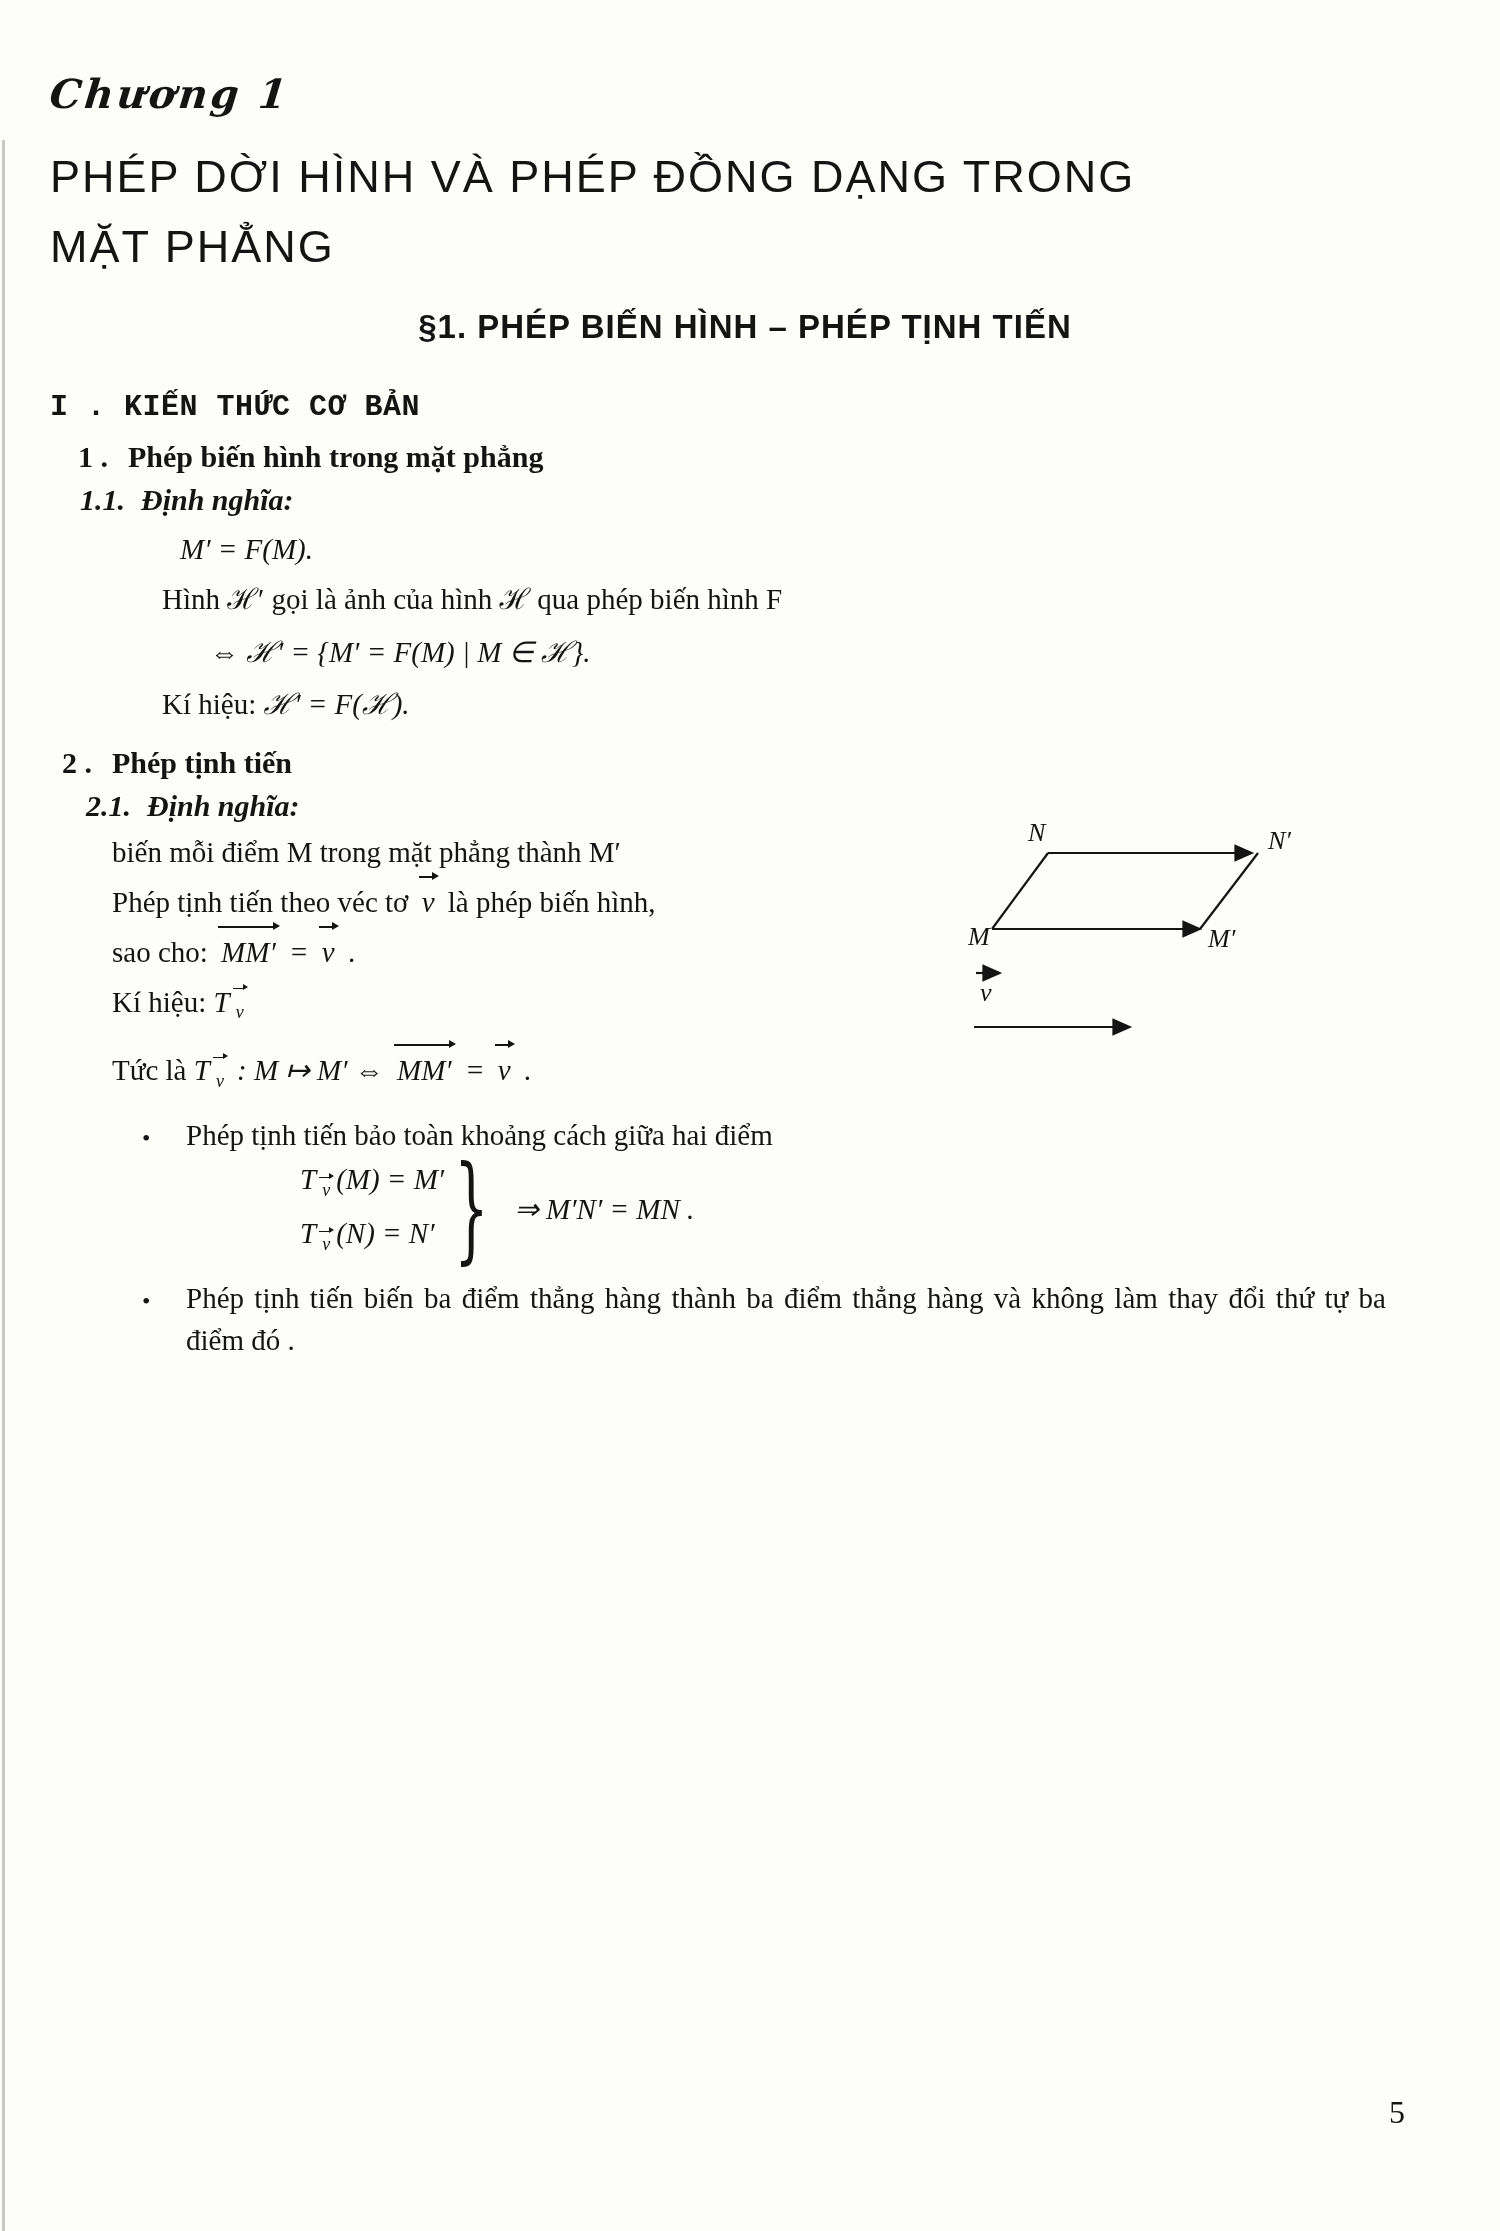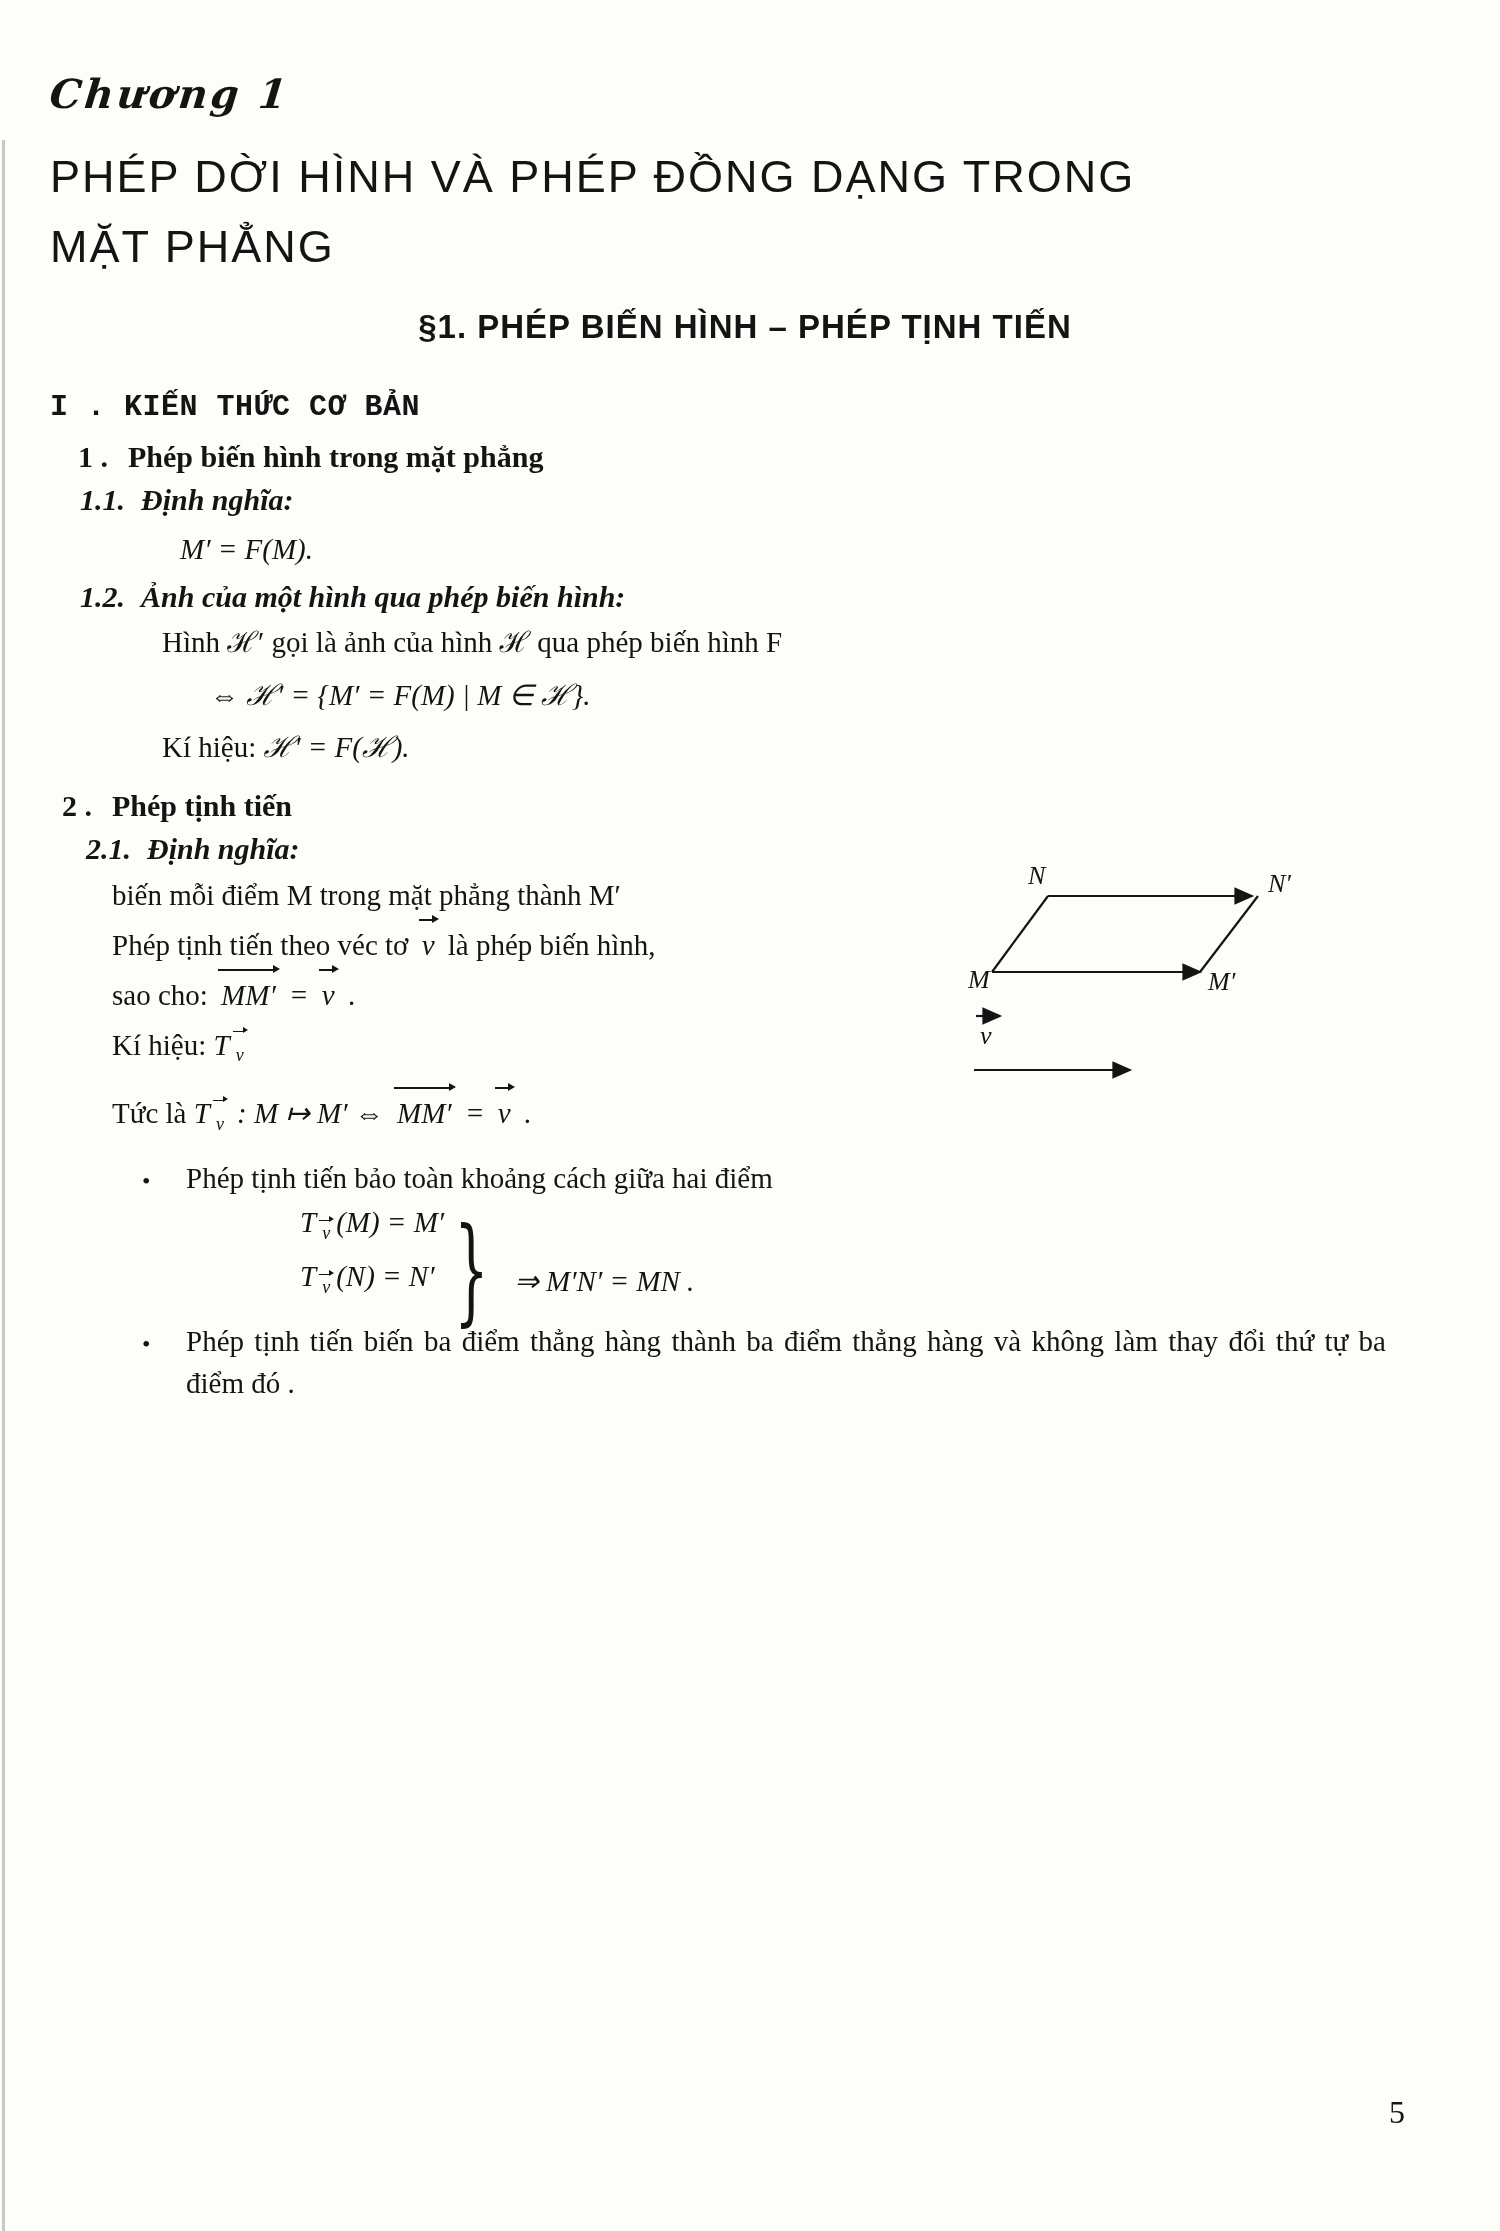--- a/index.html
+++ b/index.html
@@ -80,21 +80,21 @@
   .tucla{margin-top:16px;}
 
   .diagram{position:absolute;top:-14px;right:120px;width:352px;height:236px;}
   .diagram line{stroke:#141414;stroke-width:2.2;}
   .diagram text{font-family:"Liberation Serif", serif;font-style:italic;font-size:26px;fill:#141414;}
 
   .bullet-row{display:flex;margin:12px 0 0 92px;font-size:29px;line-height:42px;}
   .bullet-dot{width:44px;flex:0 0 44px;font-size:24px;padding-top:3px;}
   .bullet-text{max-width:1200px;text-align:justify;}
 
-  .system{display:flex;align-items:flex-end;margin:4px 0 0 250px;font-size:29px;}
+  .system{display:flex;align-items:center;margin:4px 0 0 250px;font-size:29px;}
   .sys-eqs{display:flex;flex-direction:column;gap:16px;}
   .sys-row{font-size:29px;}
   .sys-brace{font-family:"DejaVu Serif", serif;font-size:54px;font-weight:300;
     transform:scale(1,2.15);margin:0 22px 0 10px;line-height:1;}
   .sys-res{font-size:29px;margin-left:4px;}
 
   .page-number{position:absolute;right:95px;bottom:100px;font-size:32px;}
 </style>
 </head>
 <body>
@@ -117,23 +117,20 @@
     <span class="no">1 .</span><span>Phép biến hình trong mặt phẳng</span>
   </div>
 
   <div class="sub-heading">
     <span class="no">1.1.</span><span>Định nghĩa:</span>
   </div>
 
 
   <div class="formula-line math">M′ = F(M).</div>
 
-  <div class="sub-heading">
-    <span class="no">1.2.</span><span>Ảnh của một hình qua phép biến hình:</span>
-  </div>
 
   <p class="body-par">Hình ℋ′ gọi là ảnh của hình ℋ qua phép biến hình F</p>
 
   <div class="formula-line formula-indent2 math">⇔ ℋ′ = {M′ = F(M) | M ∈ ℋ}.</div>
 
   <div class="kihieu"><span>Kí hiệu: </span><span class="math">ℋ′ = F(ℋ).</span></div>
 
   <div class="num-heading" style="margin-left:12px;margin-top:20px;">
     <span class="no">2 .</span><span>Phép tịnh tiến</span>
   </div>

